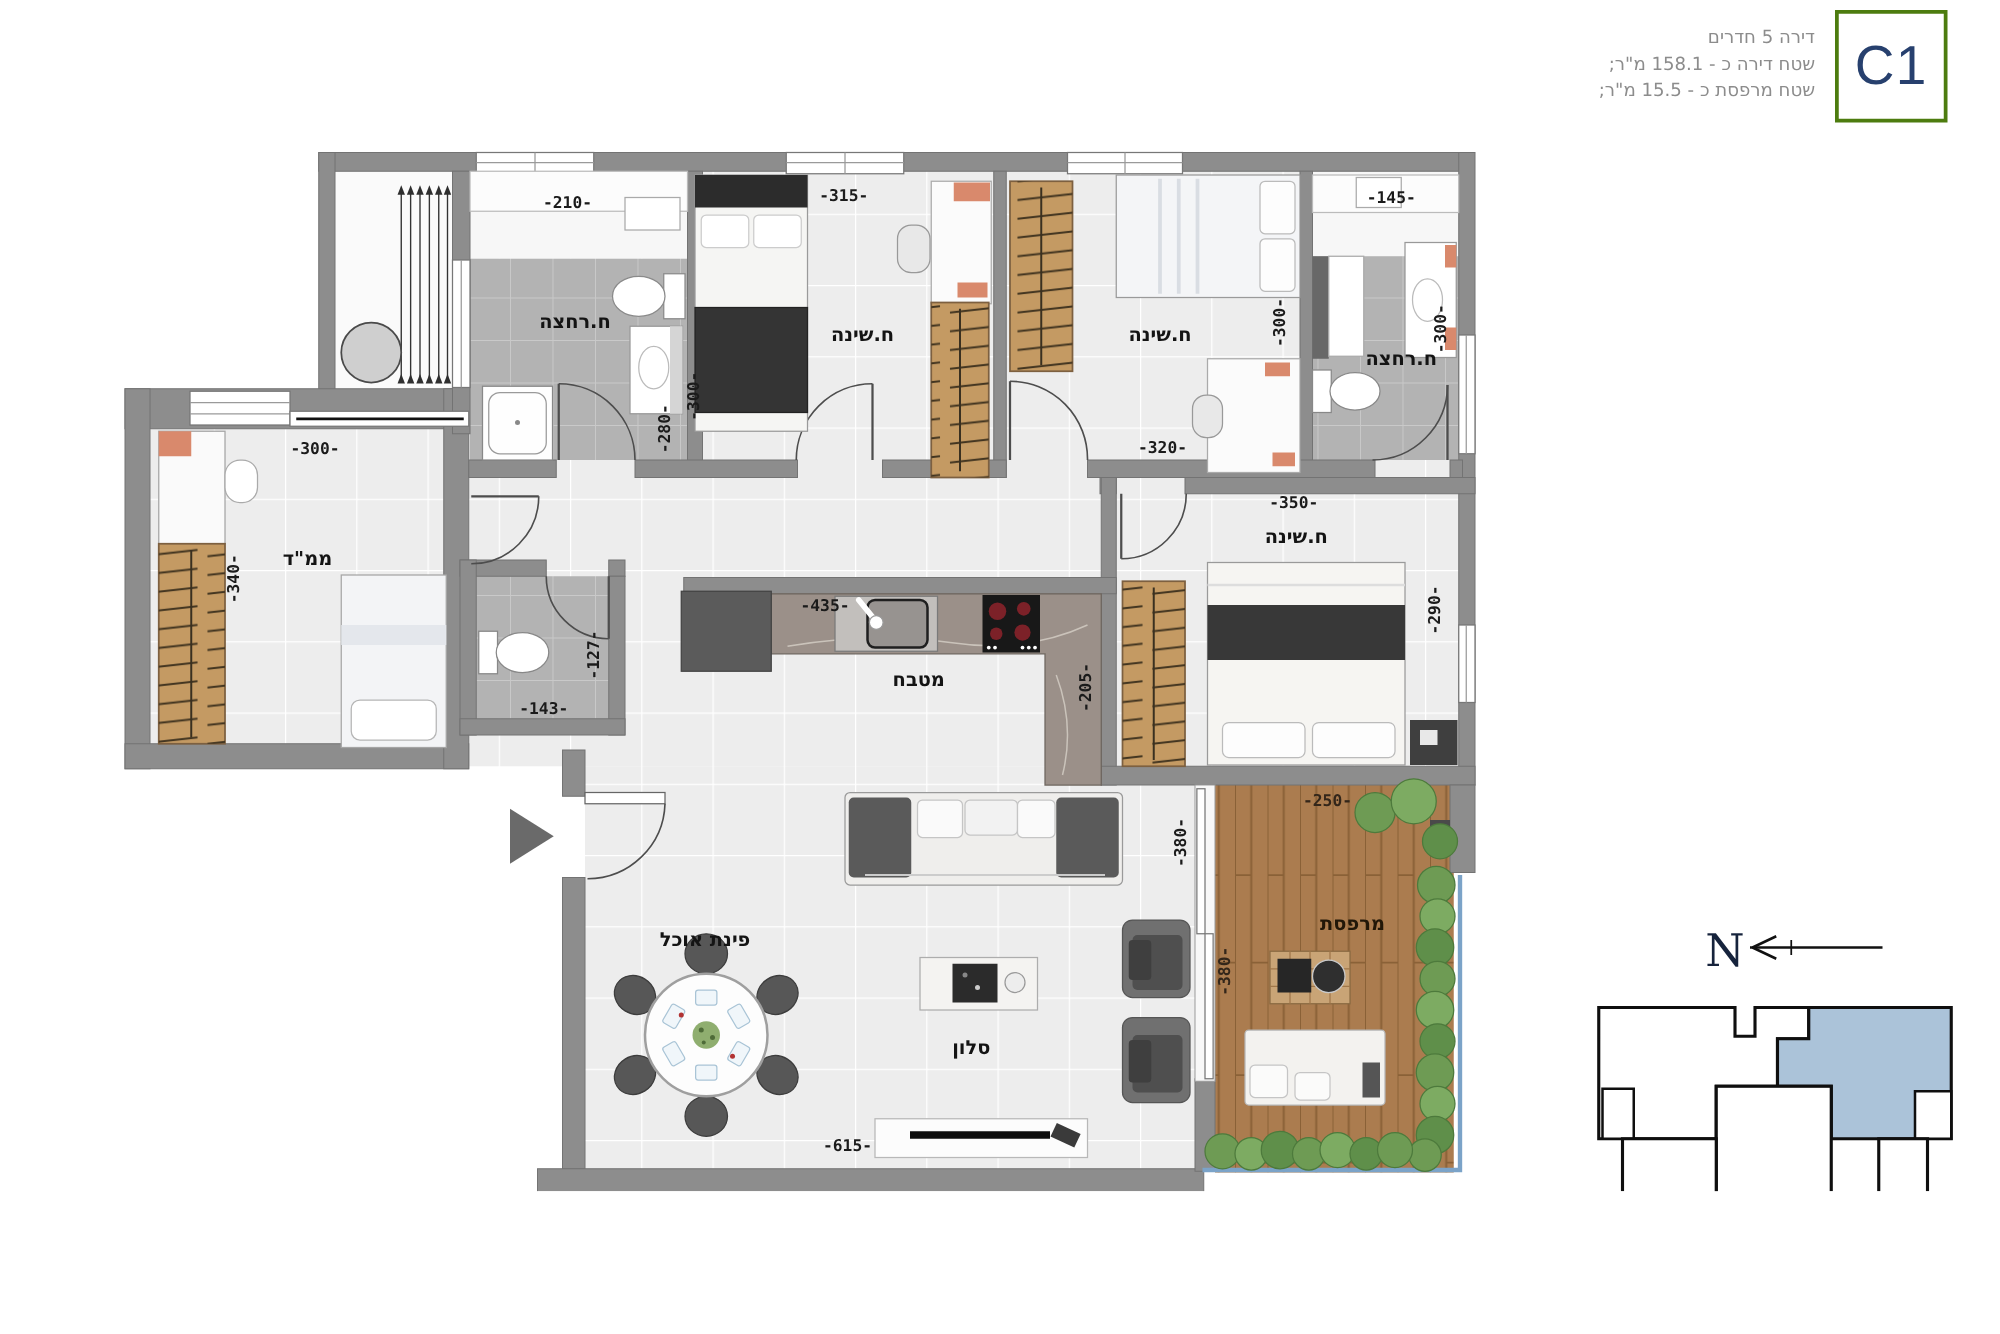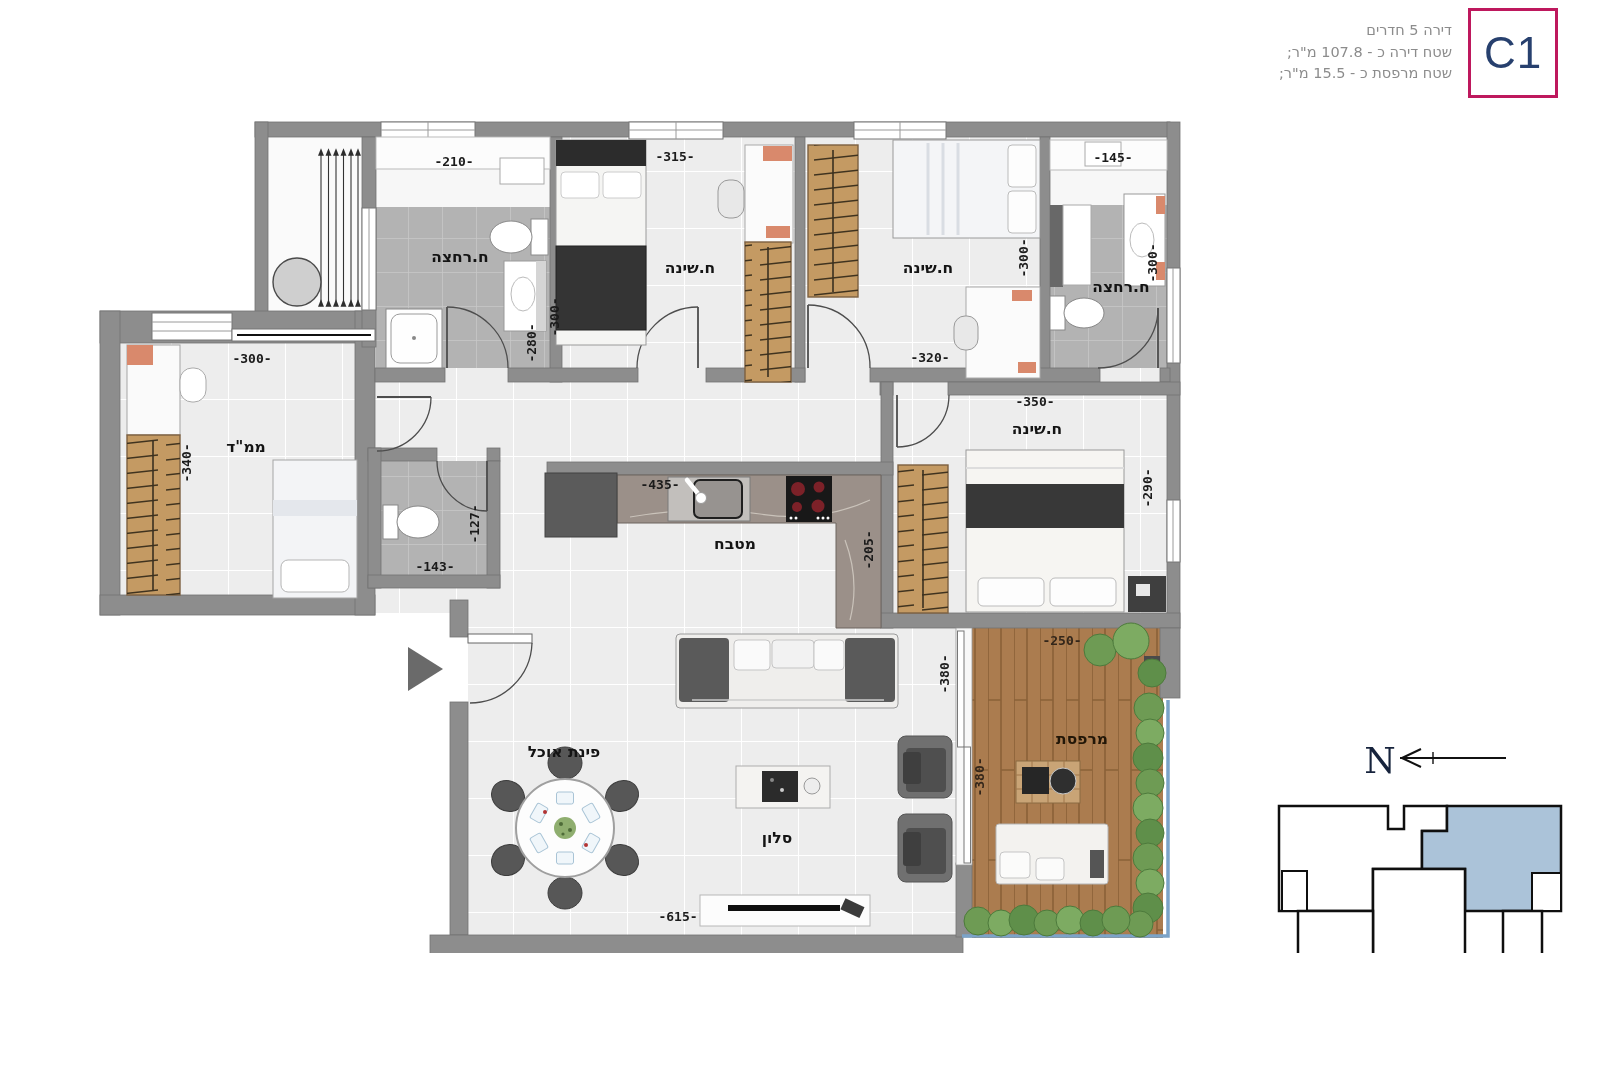--- a/index.html
+++ b/index.html
@@ -1,37 +1,37 @@
 <!DOCTYPE html>
 <html><head>
 <meta charset="utf-8">
 <style>
   html,body{margin:0;padding:0;background:#fff;}
   .page{position:relative;width:1600px;height:953px;background:#ffffff;overflow:hidden;
         font-family:"DejaVu Sans",sans-serif;}
   .hdr{position:absolute;top:20px;right:148px;text-align:right;direction:rtl;
        color:#8c8c8c;font-size:14.5px;line-height:21.5px;font-family:"DejaVu Sans",sans-serif;}
-  .unitbox{position:absolute;top:8px;left:1468px;width:84px;height:84px;border:3px solid #be185d;
+  .unitbox{position:absolute;top:8px;left:1468px;width:84px;height:84px;border:3px solid #4d7c0f;
        display:flex;align-items:center;justify-content:center;background:#fff;
        font-family:"Liberation Sans",sans-serif;font-size:44px;color:#27406e;letter-spacing:1px;}
   svg text.dim{font-family:"DejaVu Sans Mono",monospace;font-weight:bold;font-size:13px;fill:#1b1b1b;}
   svg text.dimd{font-family:"DejaVu Sans Mono",monospace;font-weight:bold;font-size:13px;fill:#33261a;}
   svg text.room{font-family:"DejaVu Sans",sans-serif;font-weight:bold;font-size:15.5px;fill:#141414;}
   svg text.roomd{font-family:"DejaVu Sans",sans-serif;font-weight:bold;font-size:15.5px;fill:#221708;}
   svg text.north{font-family:"DejaVu Serif",serif;font-size:36px;fill:#16233c;}
 </style>
 </head>
 <body>
 
 <div class="page">
 
   
   <div class="hdr">
     <div>דירה 5 חדרים</div>
-    <div>שטח דירה כ - 107.8 מ"ר;</div>
+    <div>שטח דירה כ - 158.1 מ"ר;</div>
     <div>שטח מרפסת כ - 15.5 מ"ר;</div>
   </div>
   <div class="unitbox">
     <span>C1</span>
   </div>
 
   <svg width="1600" height="1067" viewBox="0 0 1600 1067">
     <defs>
       <pattern id="tileL" width="57" height="57" patternUnits="userSpaceOnUse">
         <rect width="57" height="57" fill="#ededed"></rect>

